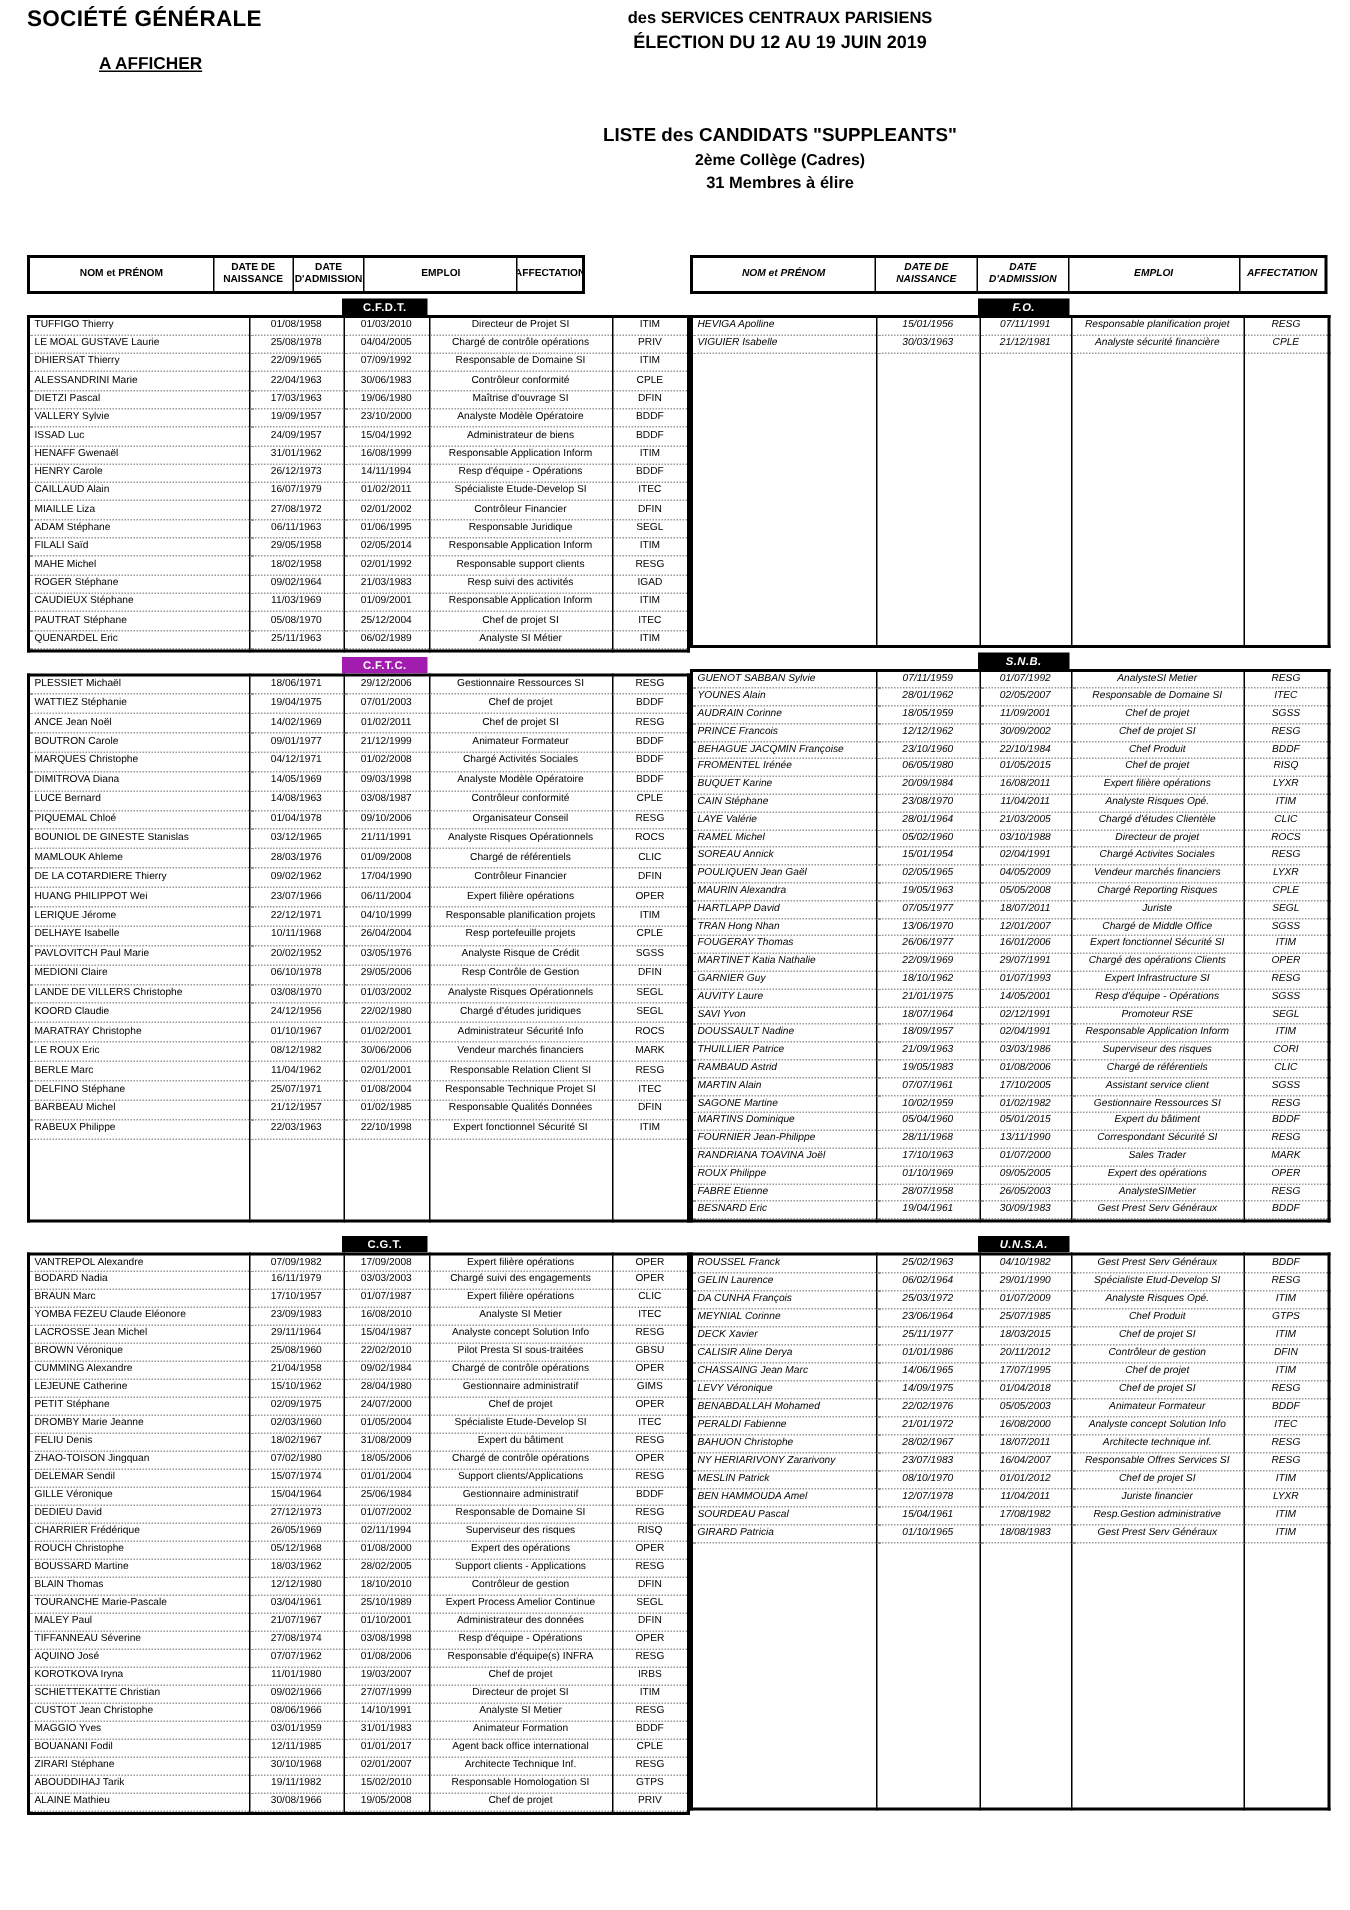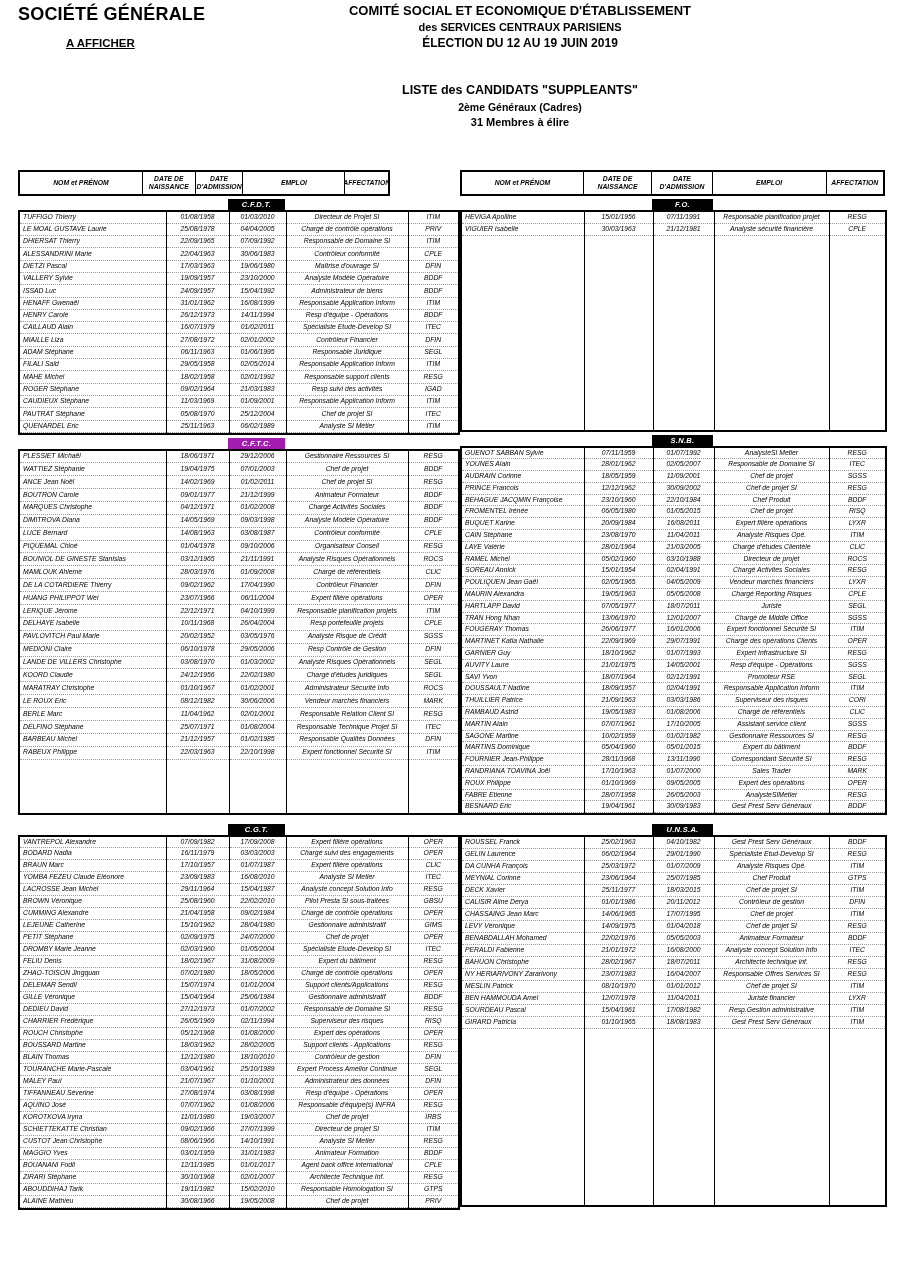--- a/index.html
+++ b/index.html
@@ -1,34 +1,34 @@
 <!DOCTYPE html>
 <html><head>
 <meta charset="utf-8">
 <style>
   html,body { margin:0; padding:0; background:#fff; }
   body {
     width:900px; height:1273px; position:relative;
     font-family:"Liberation Sans", sans-serif; color:#000;
     -webkit-font-smoothing:antialiased;
   }
-  .company { position:absolute; left:18px; top:4px; font-size:18px; font-weight:bold; letter-spacing:.2px; }
+  .company { position:absolute; left:18px; top:4px; font-size:15px; font-weight:bold; letter-spacing:.2px; }
   .afficher { position:absolute; left:66px; top:37px; font-size:11.5px; font-weight:bold; text-decoration:underline; }
   .center-head { position:absolute; left:140px; top:3px; width:760px; text-align:center; font-weight:bold; }
   .ch1 { font-size:13px; }
   .ch2 { font-size:11px; margin-top:3px; }
   .ch3 { font-size:12px; margin-top:3px; }
   .title-block { position:absolute; left:140px; top:83px; width:760px; text-align:center; font-weight:bold; }
   .t1 { font-size:12.5px; }
   .t2 { font-size:10.5px; margin-top:4px; }
   .t3 { font-size:11px; margin-top:3px; }
 
   .tables { position:absolute; left:18px; top:170px; width:867px; }
   .col { position:absolute; top:0; }
-  #left-col  { left:0;    width:372px;font-style:italic; }
+  #left-col  { left:0;    width:372px; }
   #right-col { left:442px; width:425px;font-style:italic; }
 
   .header-row { display:flex; border:2px solid #000; height:26px; box-sizing:border-box; background:#fff; }
   .header-cell {
     display:flex; align-items:center; justify-content:center; text-align:center;
     font-weight:bold; font-size:6.8px; line-height:1.2;
     border-right:1.5px solid #000; box-sizing:border-box; white-space:pre-line;
     overflow:hidden;
   }
   .header-cell:last-child { border-right:none; }
@@ -55,28 +55,27 @@
   table.sec tr.filler td { border-bottom:none; }
 </style>
 </head>
 <body>
 
 <div class="page">
   <div class="company">SOCIÉTÉ GÉNÉRALE</div>
   <div class="afficher">A AFFICHER</div>
 
   <div class="center-head">
-    <div class="ch1">COMITÉ SOCIAL ET ECONOMIQUE D'ÉTABLISSEMENT</div>
     <div class="ch2">des SERVICES CENTRAUX PARISIENS</div>
     <div class="ch3">ÉLECTION DU 12 AU 19 JUIN 2019</div>
   </div>
 
   <div class="title-block">
     <div class="t1">LISTE des CANDIDATS "SUPPLEANTS"</div>
-    <div class="t2">2ème Généraux (Cadres)</div>
+    <div class="t2">2ème Collège (Cadres)</div>
     <div class="t3">31 Membres à élire</div>
   </div>
 
   <div class="tables">
     <div id="left-col" class="col">
         <div class="header-row">
           <div class="header-cell" style="width: 147px;">NOM et PRÉNOM</div>
           <div class="header-cell" style="width: 63px;">DATE DE
 NAISSANCE</div>
           <div class="header-cell" style="width: 57px;">DATE

